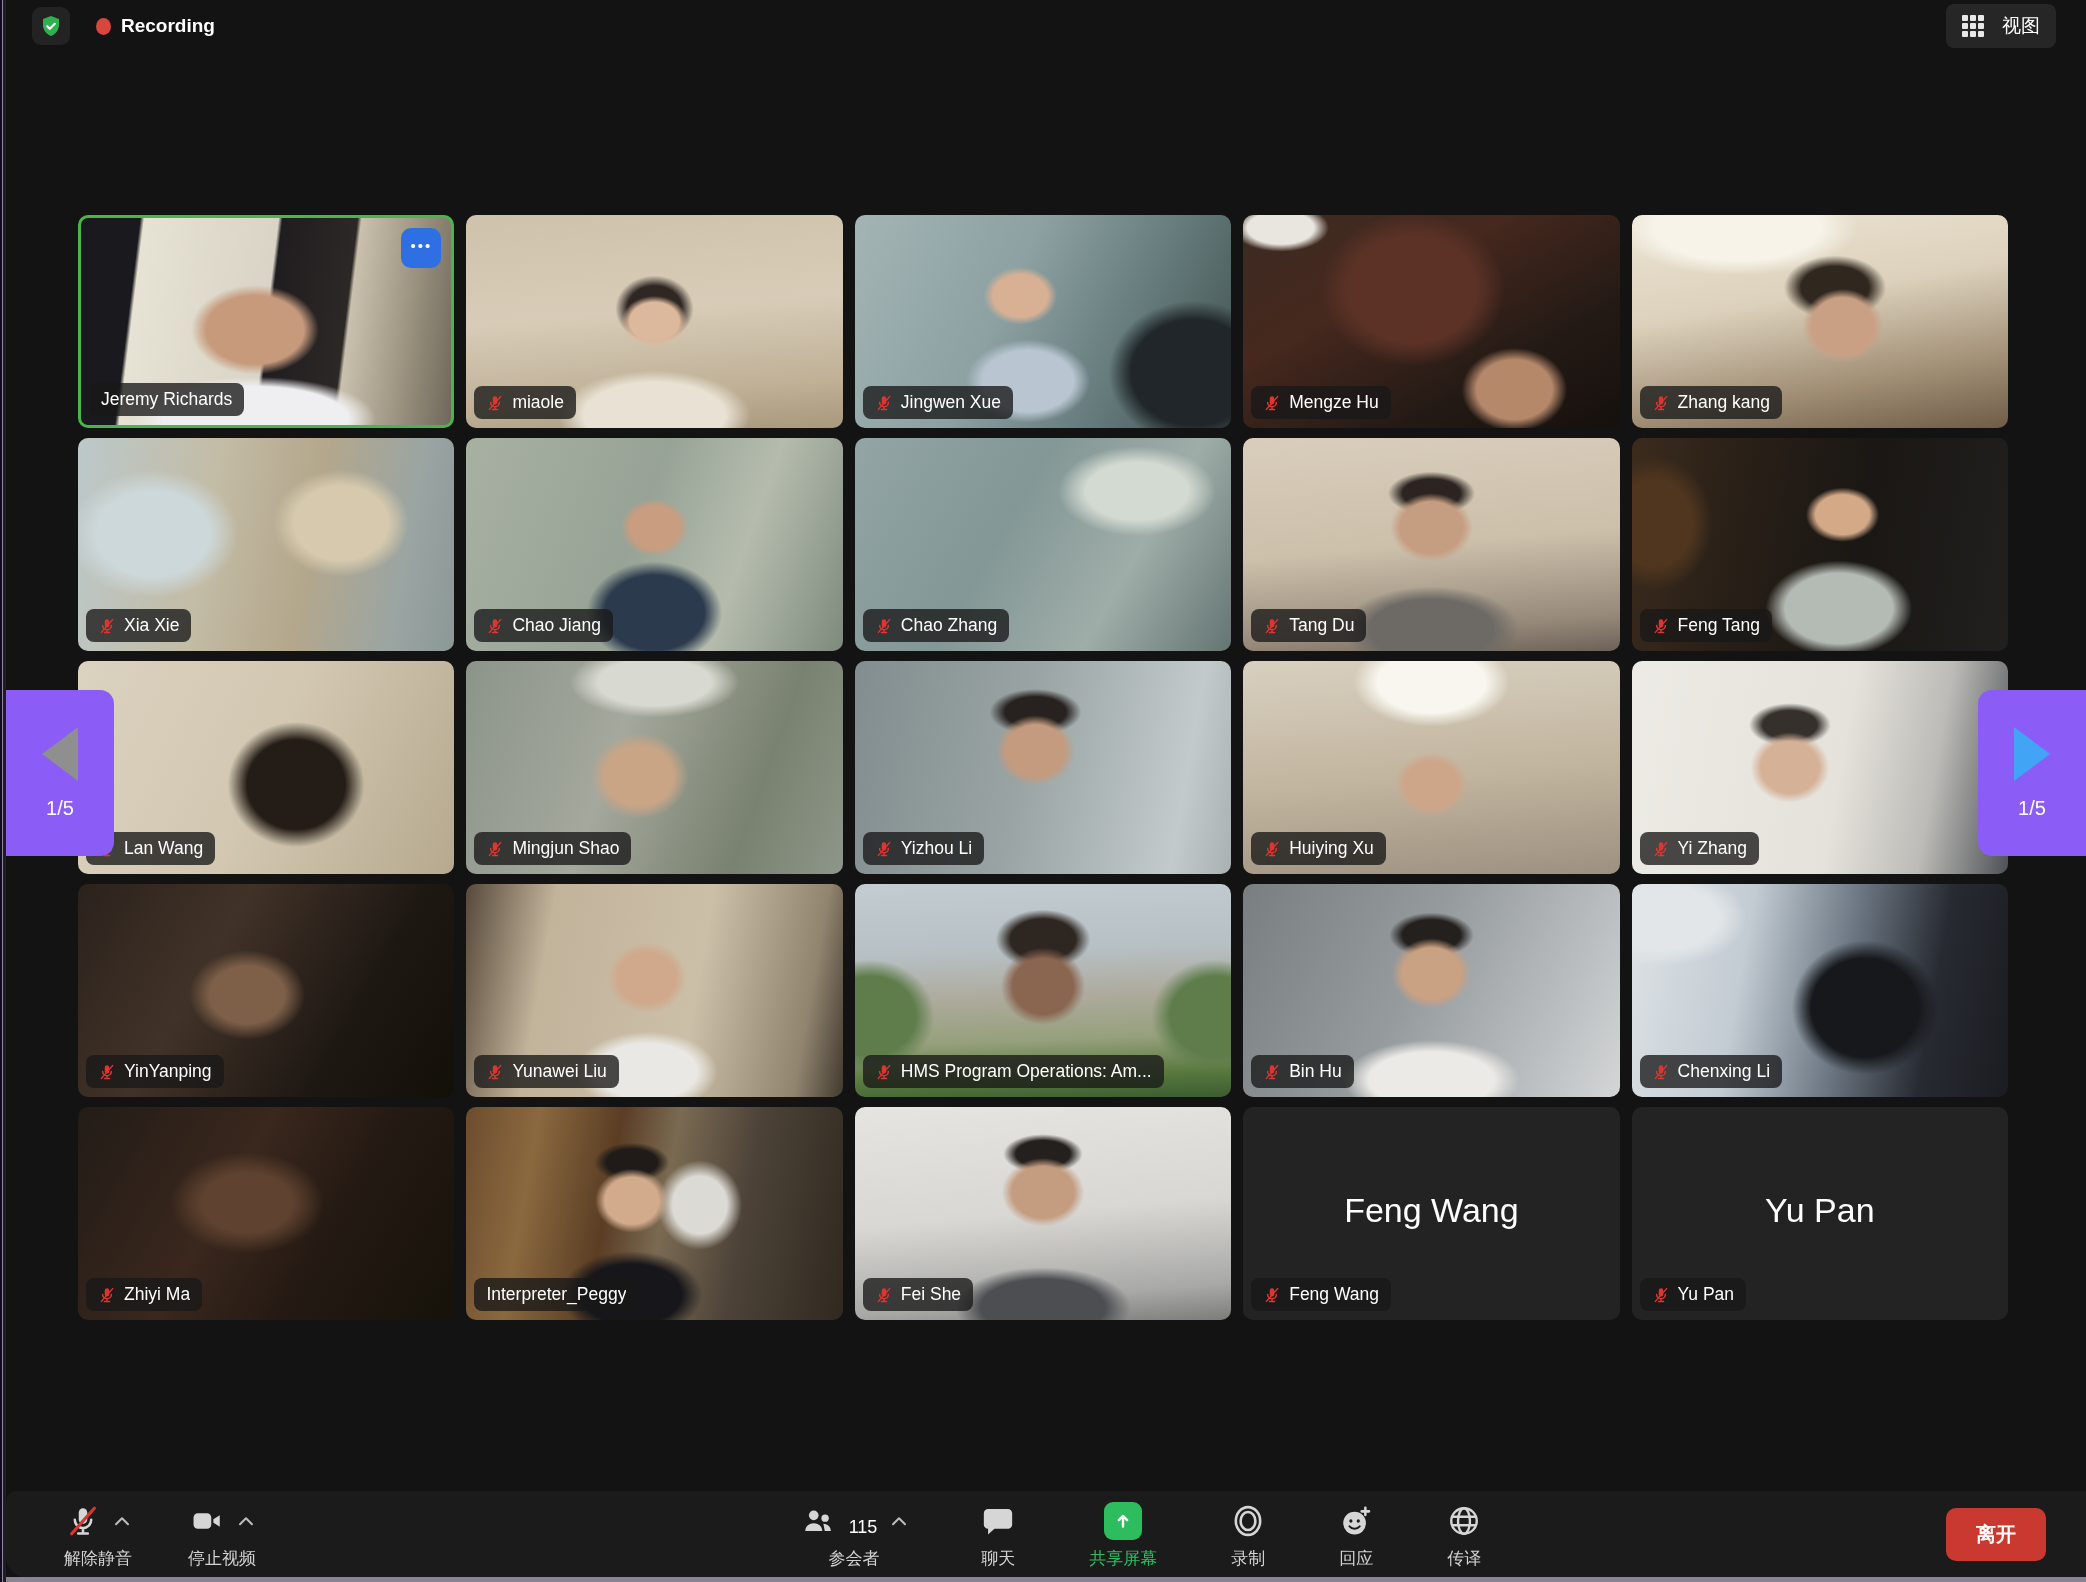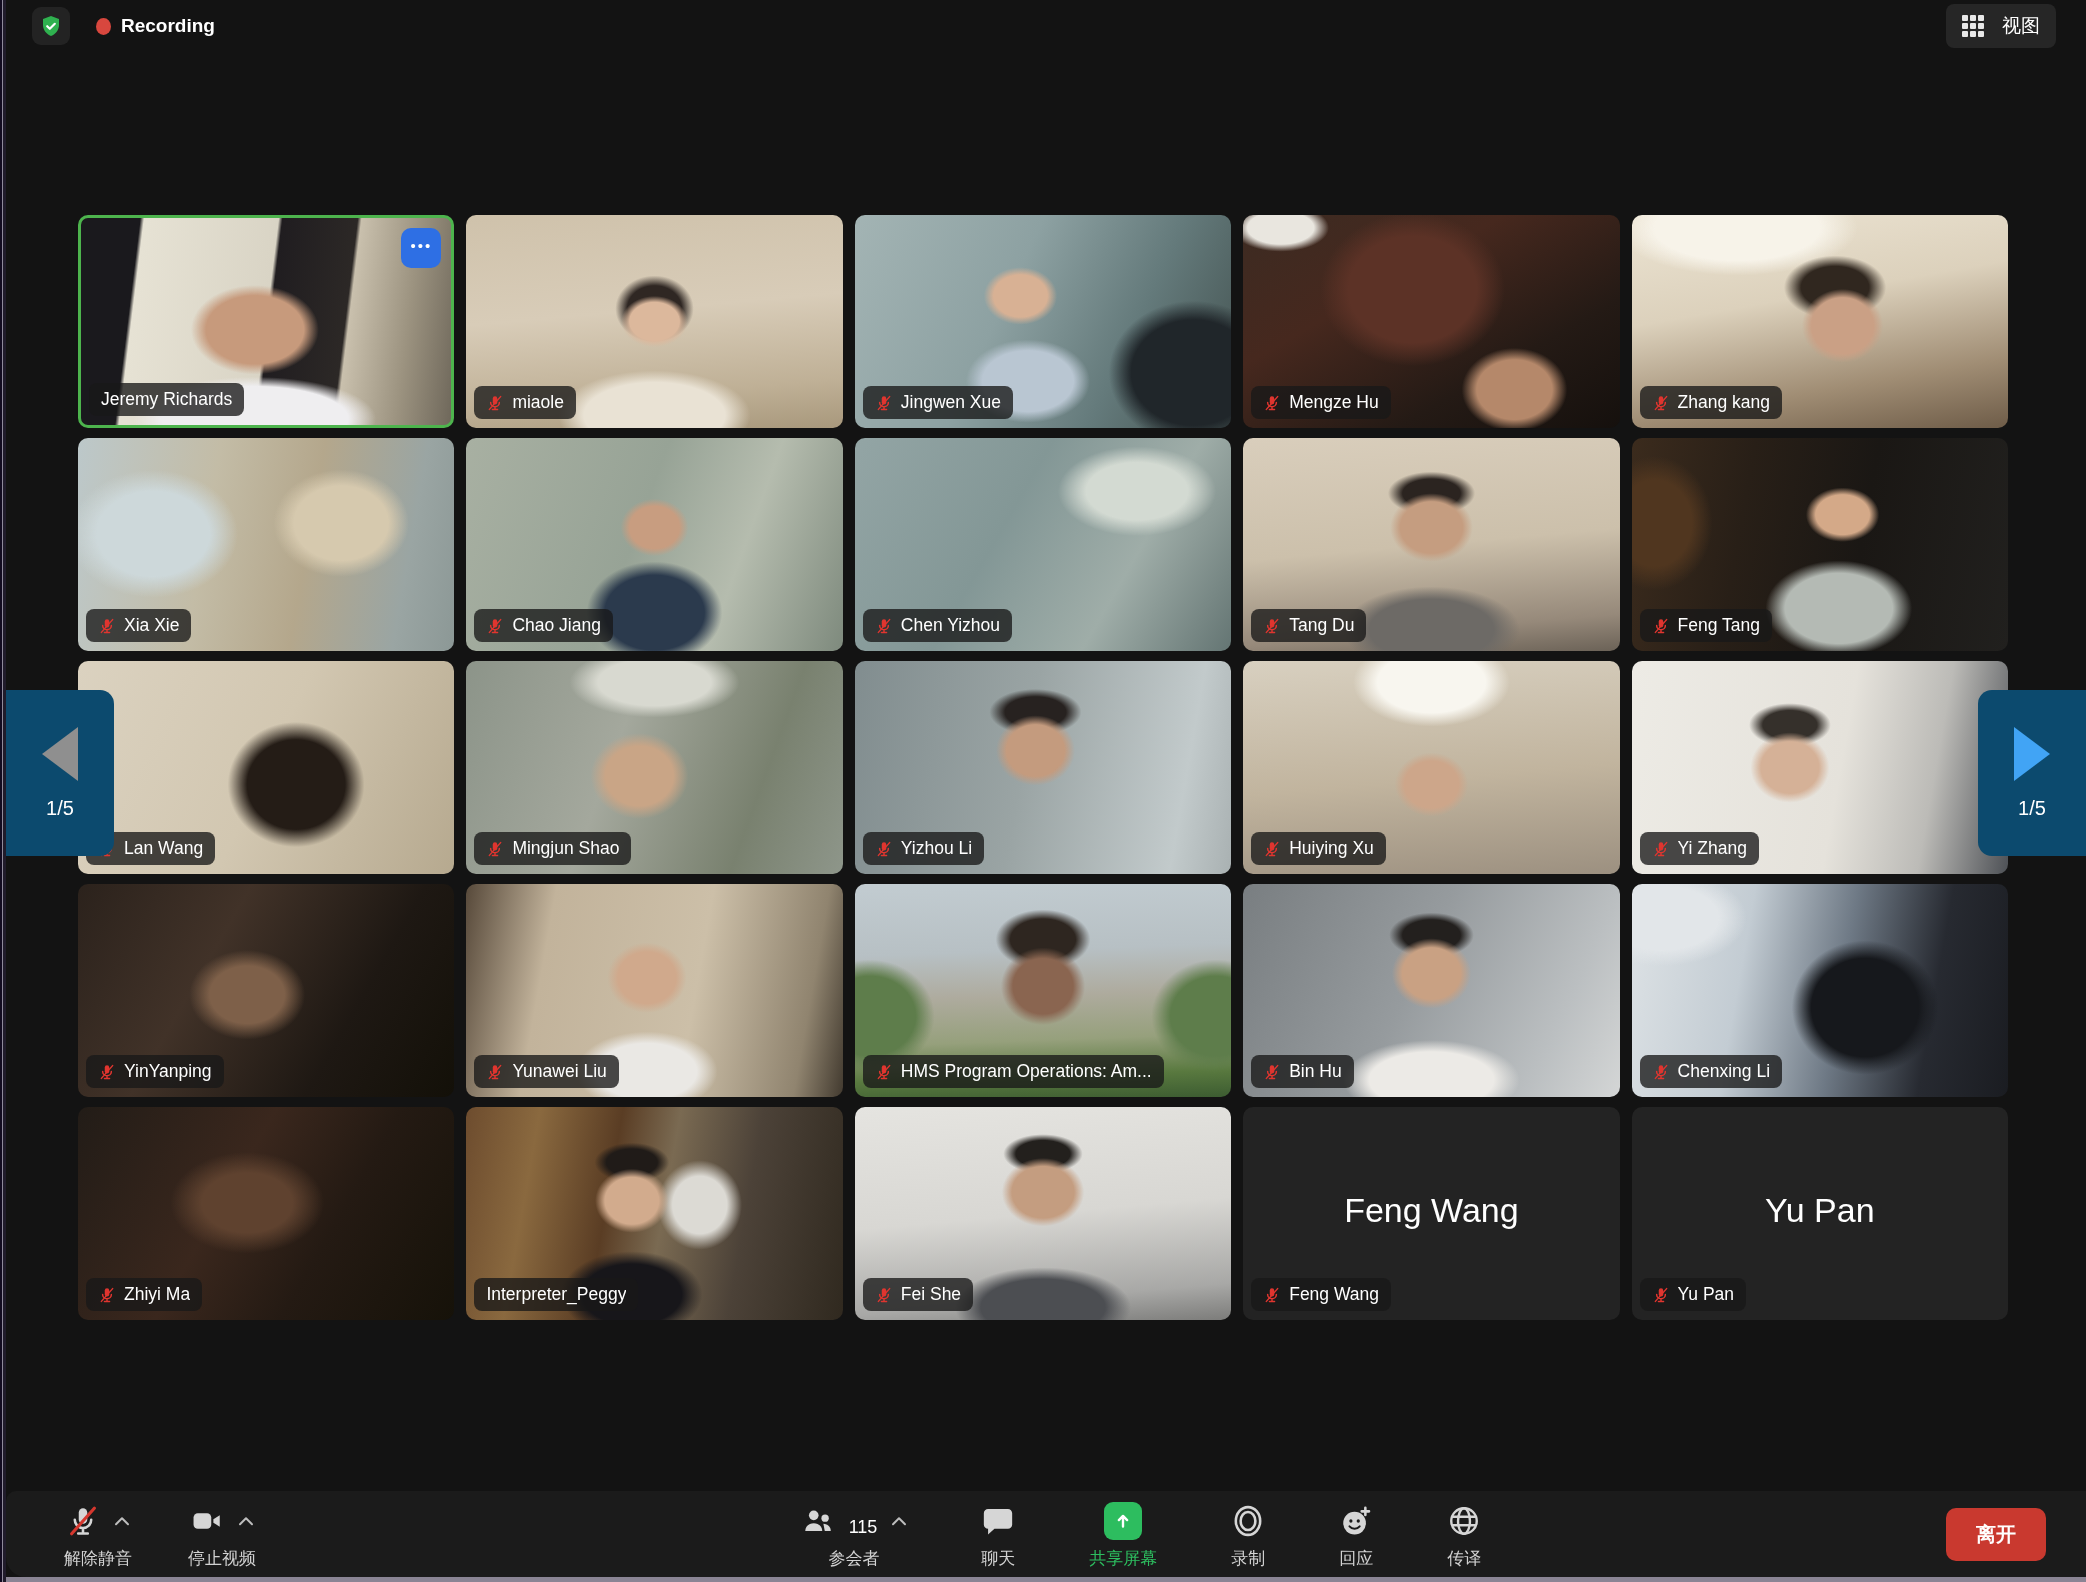--- a/index.html
+++ b/index.html
@@ -140,21 +140,21 @@
     radial-gradient(ellipse 24% 26% at 44% 88%,#17161a 0 55%,transparent 78%),
     radial-gradient(ellipse 16% 30% at 62% 46%,#dcdad4 0 45%,transparent 70%),
     linear-gradient(100deg,#6d4c2e 0%,#8a693f 18%,#5a3d24 38%,#7a6a52 52%,#4c4238 72%,#30291f 100%);}
   .p22{background:
     radial-gradient(ellipse 15% 22% at 50% 40%,#c49d80 0 55%,transparent 73%),
     radial-gradient(ellipse 16% 14% at 50% 22%,#23201d 0 45%,transparent 66%),
     radial-gradient(ellipse 30% 24% at 50% 94%,#4c4e52 0 55%,transparent 78%),
     linear-gradient(175deg,#e5e4e0 0%,#d8d7d3 50%,#a8a8a6 85%,#7c7c7a 100%);}
 
   
-  .nav{position:absolute;top:690px;width:108px;height:166px;background:#0c4a6e;z-index:10;
+  .nav{position:absolute;top:690px;width:108px;height:166px;background:#8b5cf6;z-index:10;
     display:flex;flex-direction:column;align-items:center;justify-content:center;gap:16px;}
   .nav-left{left:6px;border-radius:0 14px 14px 0;}
   .nav-right{right:0;border-radius:14px 0 0 14px;}
   .tri{width:0;height:0;border-top:27px solid transparent;border-bottom:27px solid transparent;}
   .tri-left{border-right:36px solid #8f8f8f;}
   .tri-right{border-left:36px solid #41a4f5;}
   .pg{font-size:20px;color:#fff;}
 
   
   .toolbar{position:absolute;left:6px;right:0;bottom:5px;height:86px;background:#1b1b1b;
@@ -278,21 +278,21 @@
       <span class="nm">Chao Jiang</span>
     </div>
   </div>
 
   <div class="tile p7">
     <div class="nametag">
       <svg class="micoff" viewBox="0 0 24 24">
           <path class="mb" d="M12 3a3 3 0 0 1 3 3v5a3 3 0 0 1-6 0V6a3 3 0 0 1 3-3z"></path>
           <path class="ms" d="M6.2 11.2a5.8 5.8 0 0 0 11.6 0M12 17v3.2M8.6 20.8h6.8M4.5 20.5 19.5 3.5"></path>
         </svg>
-      <span class="nm">Chen Yizhou</span>
+      <span class="nm">Chao Zhang</span>
     </div>
   </div>
 
   <div class="tile p8">
     <div class="nametag">
       <svg class="micoff" viewBox="0 0 24 24">
           <path class="mb" d="M12 3a3 3 0 0 1 3 3v5a3 3 0 0 1-6 0V6a3 3 0 0 1 3-3z"></path>
           <path class="ms" d="M6.2 11.2a5.8 5.8 0 0 0 11.6 0M12 17v3.2M8.6 20.8h6.8M4.5 20.5 19.5 3.5"></path>
         </svg>
       <span class="nm">Tang Du</span>

